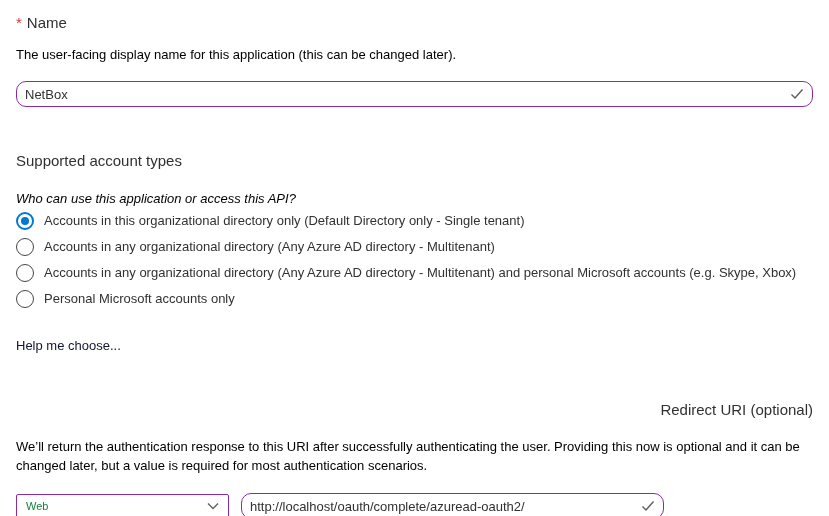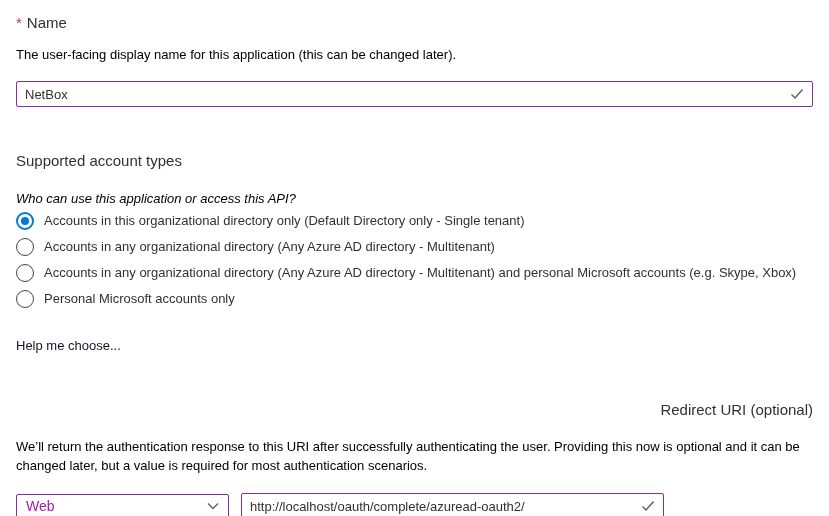--- a/index.html
+++ b/index.html
@@ -26,21 +26,21 @@
     line-height:19px;
   }
 
   
   #name-title { margin-top:2px; }
   #name-desc  { margin-top:13px; }
 
   .text-box {
     height:24px;
     border:1px solid #8a2da5;
-    border-radius:2px;
+    border-radius:10px;
     background:#fff;
     display:flex;
     align-items:center;
     padding:12px 8px;
   }
   #name-input-wrap { margin-top:17px; width:797px; }
   .text-box input {
     border:none; outline:none;
     flex:1 1 auto;
     font-family:"Liberation Sans","DejaVu Sans",sans-serif;
@@ -97,21 +97,21 @@
     height:24px;
     border:1px solid #8a2da5;
     border-radius:2px;
     display:flex;
     align-items:center;
     justify-content:space-between;
     padding:0 9px;
     cursor:pointer;
     background:#fff;
   }
-  .select-box .select-value { font-size:14px; color:#a21caf; }
+  .select-box .select-value { font-size:11px; color:#15803d; }
   #uri-input-wrap { width:423px; margin-left:12px; }
 </style>
 </head>
 <body>
 
 <div class="page">
 
   
   <div class="section-title" id="name-title">
     <span class="required-star">*</span><span>Name</span>

